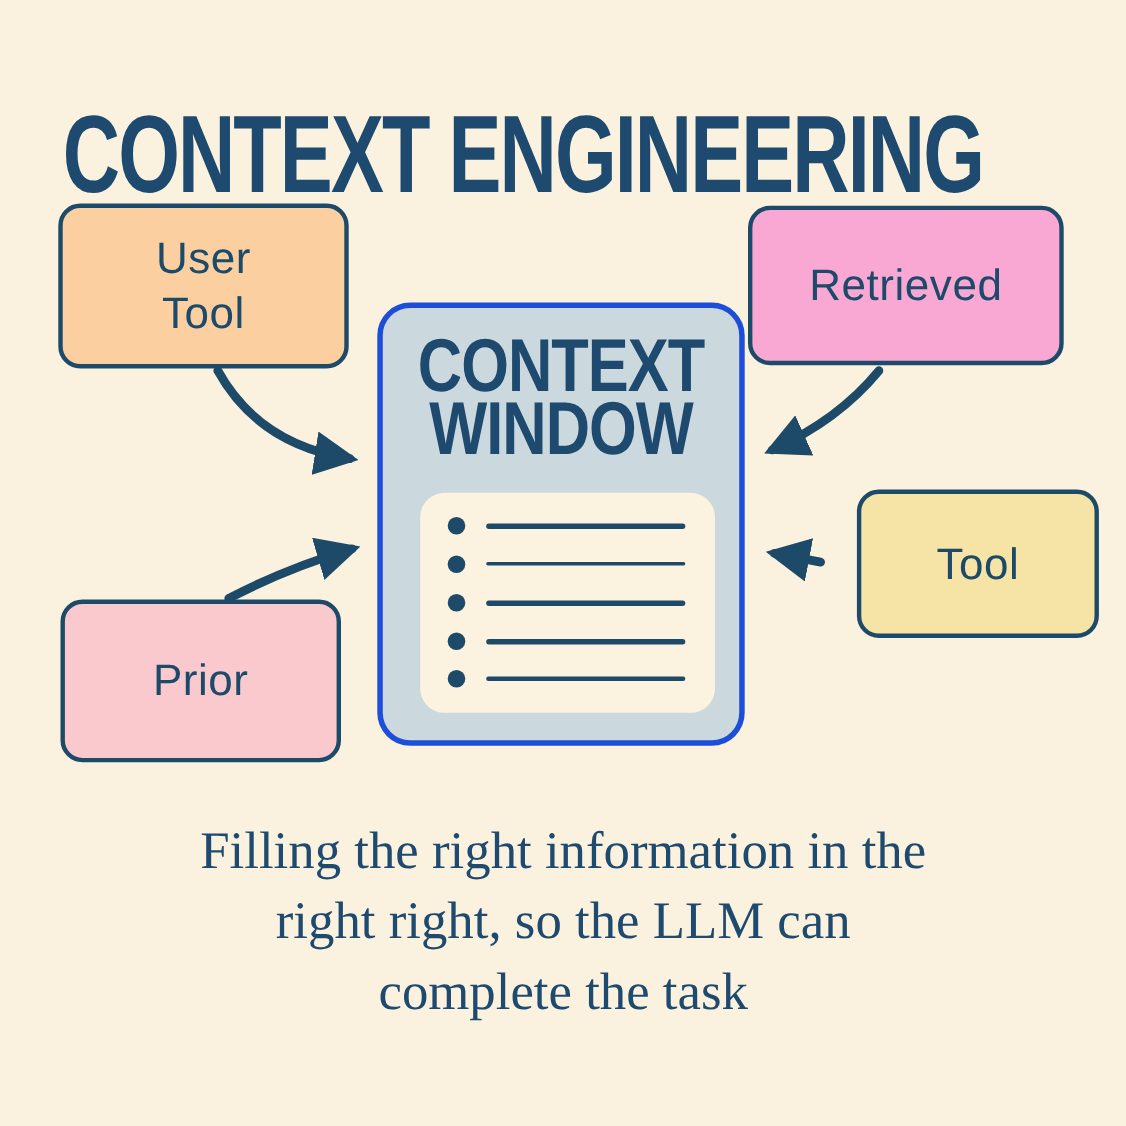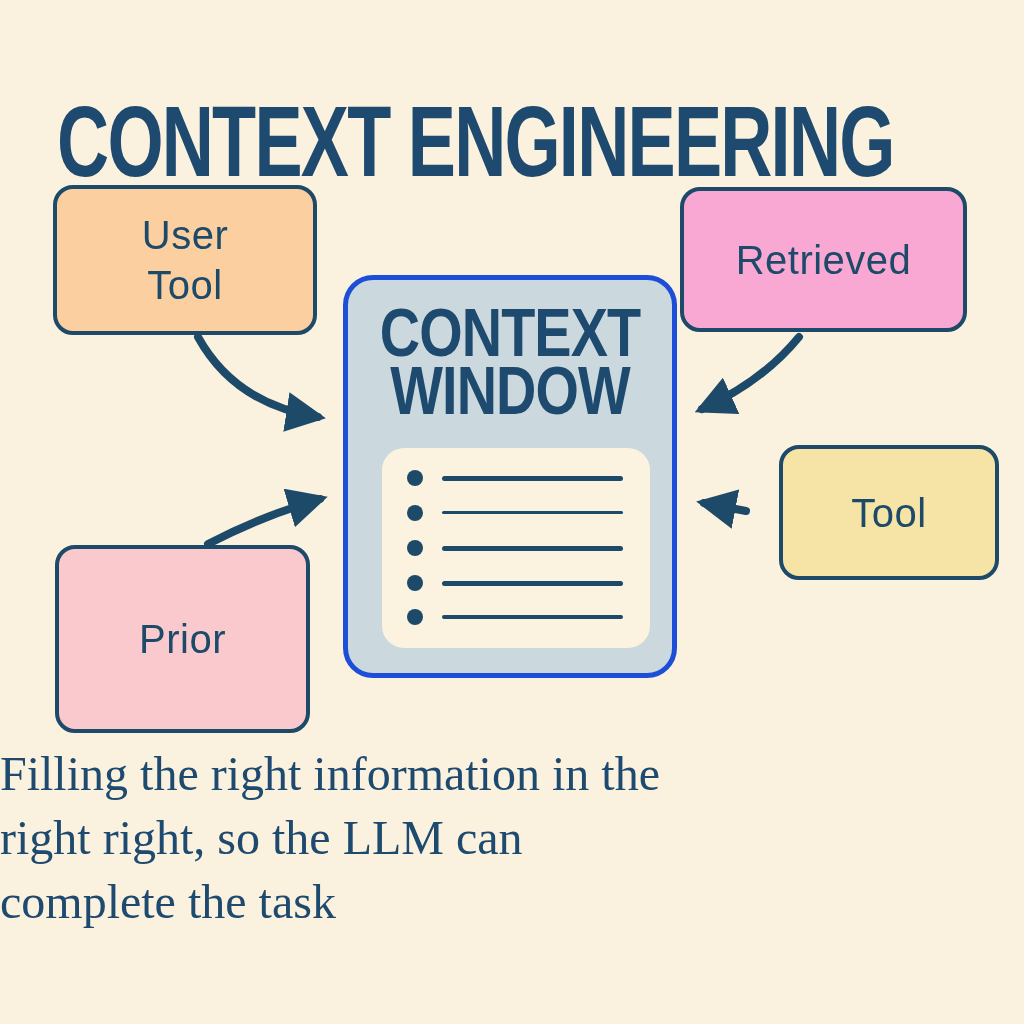--- a/index.html
+++ b/index.html
@@ -53,21 +53,21 @@
     text-align: center;
   }
   .src-box .lbl {
     font-size: 40px;
     line-height: 50px;
     color: #1E4A69;
     letter-spacing: 0.5px;
   }
   .box-user      { left: 53px;  top: 185px; width: 264px; height: 150px; background: #FBCFA0; }
   .box-retrieved { left: 680px; top: 187px; width: 287px; height: 145px; background: #f9a8d4; }
-  .box-prior     { left: 55px;  top: 545px; width: 255px; height: 188px; background: #F9C9CE; }
+  .box-prior     { left: 55px;  top: 545px; width: 255px; height: 148px; background: #F9C9CE; }
   .box-tool      { left: 779px; top: 445px; width: 220px; height: 135px; background: #F6E3A6; }
 
   
   .context-box {
     position: absolute;
     left: 343px; top: 275px;
     width: 334px; height: 403px;
     box-sizing: border-box;
     background: #CBD9DE;
     border: 5px solid #1d4ed8;
@@ -134,20 +134,21 @@
     stroke-width: 8;
     stroke-linecap: round;
   }
 
   
   .caption {
     position: absolute;
     top: 742px;
     left: 0;
     width: 1024px;
+    text-align: center;
     font-family: "Liberation Serif", serif;
     font-size: 48px;
     line-height: 64px;
     color: #1D4A6E;
   }
   .caption .cap-line { display: block; }
 </style>
 </head>
 <body>
 

